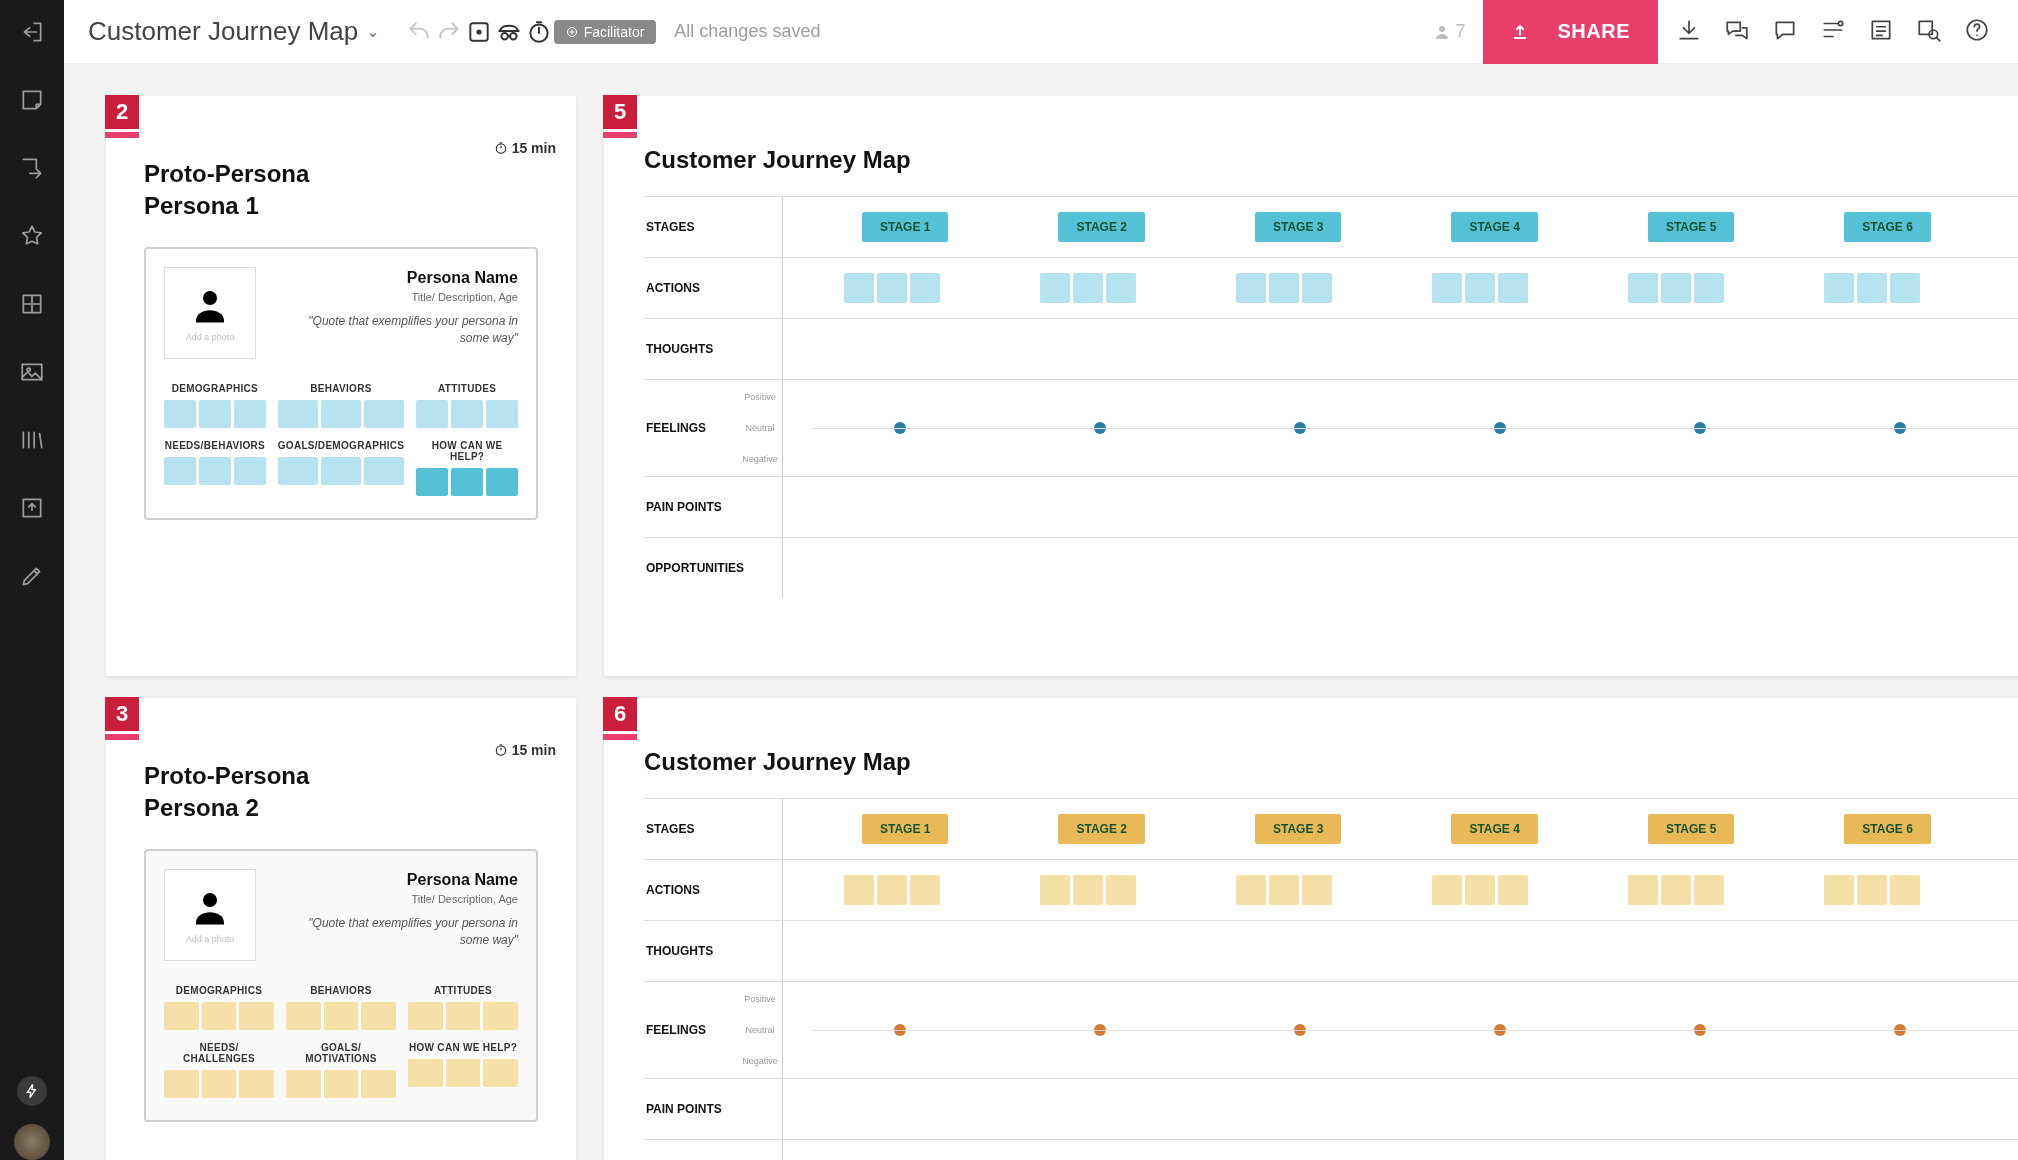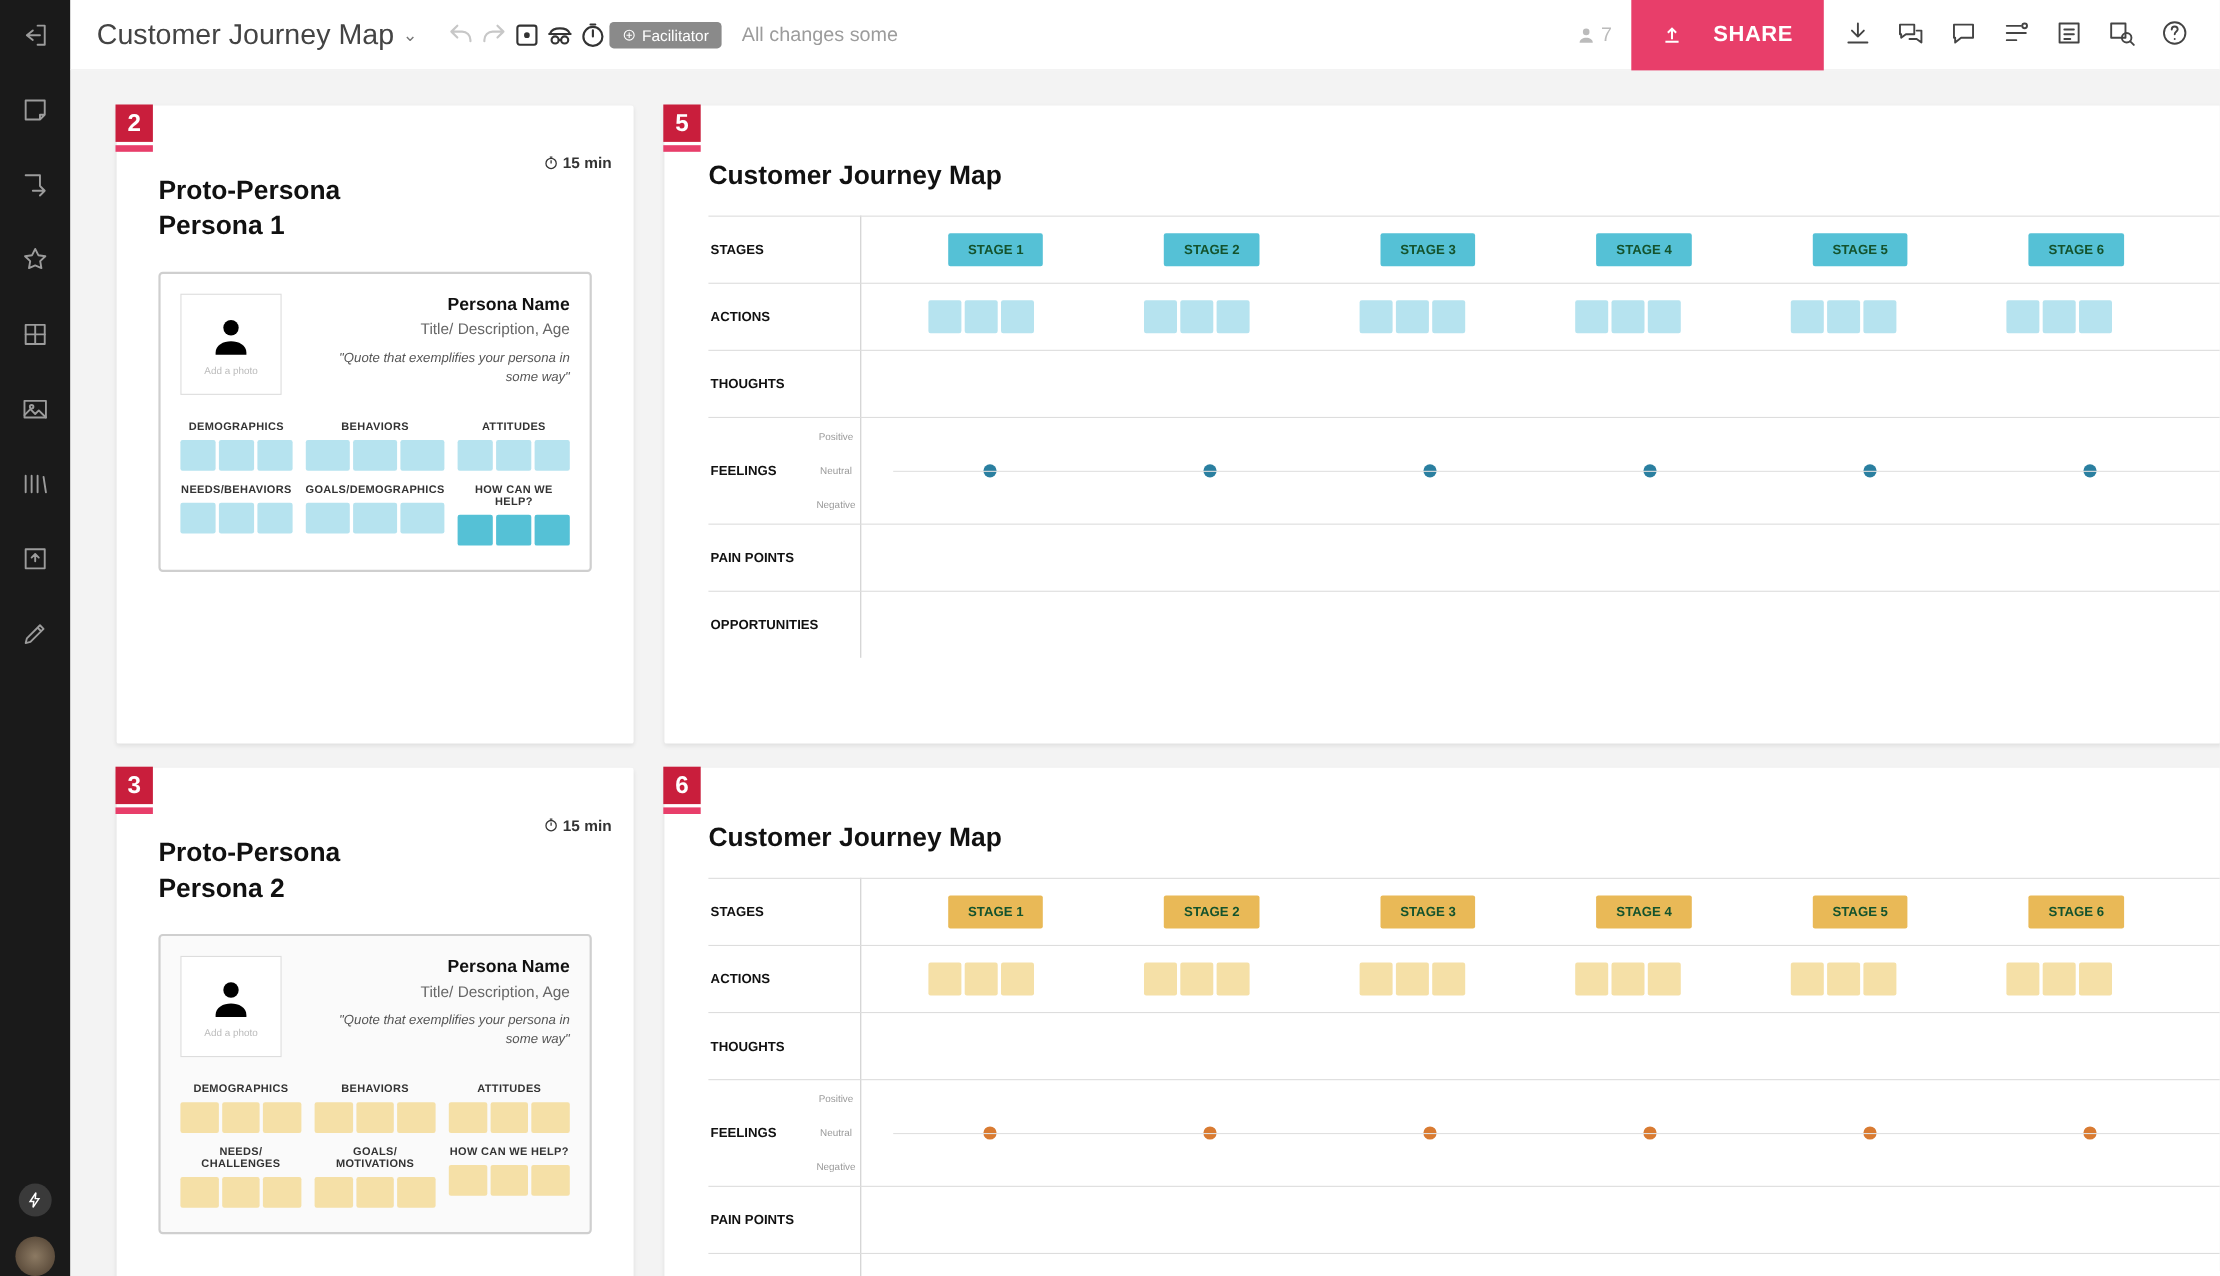--- a/index.html
+++ b/index.html
@@ -58,21 +58,21 @@
   .timer svg{width:14px;height:14px;stroke:#333;fill:none;stroke-width:2;}
   .persona-title{font-size:24px;font-weight:700;color:#111;line-height:1.35;margin:16px 0 24px 0;}
   .persona-card{border:2px solid var(--card-border);border-radius:4px;padding:18px 18px 22px 18px;}
   .persona-card.amber{background:#fafafa;}
   .p-top{display:flex;gap:22px;}
   .p-photo{width:90px;height:90px;border:1px solid #ddd;display:flex;flex-direction:column;align-items:center;justify-content:center;background:#fff;}
   .p-photo svg{width:42px;height:42px;fill:#000;}
   .p-photo .add{font-size:9px;color:#bbb;margin-top:6px;}
   .p-meta{flex:1;padding-top:2px;text-align:right;}
   .p-meta .name{font-weight:800;font-size:16px;color:#111;margin-bottom:4px;}
-  .p-meta .sub{font-size:14px;color:#666;margin-bottom:10px;margin-left:36px;}
+  .p-meta .sub{font-size:11px;color:#666;margin-bottom:10px;margin-left:36px;}
   .p-meta .quote{font-size:12px;font-style:italic;color:#555;line-height:1.4;max-width:240px;}
   .p-grid{display:grid;grid-template-columns:repeat(3,1fr);gap:12px;margin-top:24px;}
   .p-col .col-h{font-size:10px;font-weight:800;color:#333;text-align:center;margin-bottom:6px;letter-spacing:0.3px;}
   .p-row{display:flex;gap:3px;}
   .pill{flex:1;height:28px;border-radius:2px;}
   .pill.blue{background:var(--blue-pale);}
   .pill.amber{background:var(--amber-pale);}
   .pill.bluebright{background:var(--blue-pill);}
 
   
@@ -198,21 +198,21 @@
           <path d="M12 13V8M10 3h4"></path>
         </svg>
       </div>
     <div class="facil">
       <svg viewBox="0 0 24 24">
           <circle cx="12" cy="12" r="9"></circle>
           <path d="M12 7v10M7 12h10"></path>
         </svg>
       <span>Facilitator</span>
     </div>
-    <span class="saved">All changes some</span>
+    <span class="saved">All changes saved</span>
   </div>
 
   <div class="tb-right">
     <div class="people">
       <svg viewBox="0 0 24 24">
           <circle cx="12" cy="8" r="4"></circle>
           <path d="M4 21c0-4 4-6 8-6s8 2 8 6"></path>
         </svg>
       <span>7</span>
     </div>

